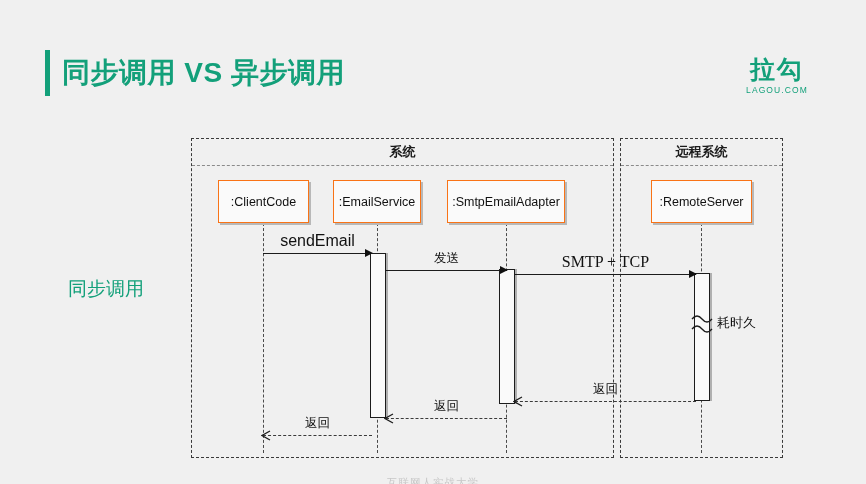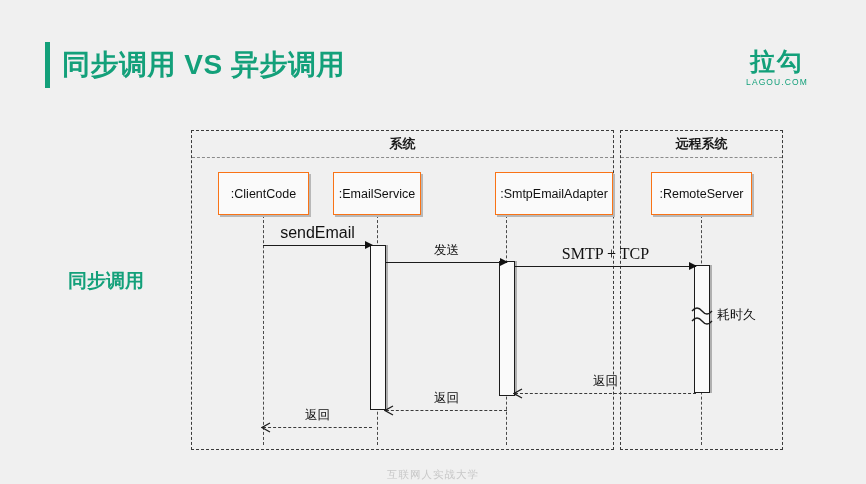--- a/index.html
+++ b/index.html
@@ -9,21 +9,21 @@
   body {
     width: 866px;
     height: 484px;
     background: #f0f0f0;
     font-family: "Liberation Sans", "DejaVu Sans", sans-serif;
     overflow: hidden;
     position: relative;
   }
   #slide {
     position: absolute;
-    left: 0; top: 8px;
+    left: 0; top: 16px;
     width: 866px;
     height: 404px;
   }
 
   
   .title-accent {
     position: absolute;
     left: 45px; top: 34px;
     width: 5px; height: 46px;
     background: #13a07a;
@@ -57,21 +57,21 @@
     color: #13a07a;
     letter-spacing: 1.1px;
     margin-top: 3px;
   }
 
   
   .side-caption {
     position: absolute;
     left: 68px; top: 260px;
     font-size: 19px;
-    font-weight: bold;
+    font-weight: normal;
     color: #13a07a;
     white-space: nowrap;
   }
 
   
   .footer {
     position: absolute;
     left: 0; top: 460px;
     width: 866px;
     text-align: center;
@@ -124,21 +124,21 @@
     height: 43px;
     display: flex;
     align-items: center;
     justify-content: center;
     font-size: 12.5px;
     color: #111;
     white-space: nowrap;
   }
   #box-client  { left: 33px;  top: 46px; width: 91px;  }
   #box-email   { left: 148px; top: 46px; width: 88px;  }
-  #box-smtp    { left: 262px; top: 46px; width: 118px; margin-left: 48px; }
+  #box-smtp    { left: 262px; top: 46px; width: 118px; }
   #box-remote  { left: 466px; top: 46px; width: 101px; align-items: center; }
 
   
   .lifeline {
     position: absolute;
     width: 0;
     border-left: 1px dashed #4a4a4a;
     top: 89px;
     height: 230px;
   }

